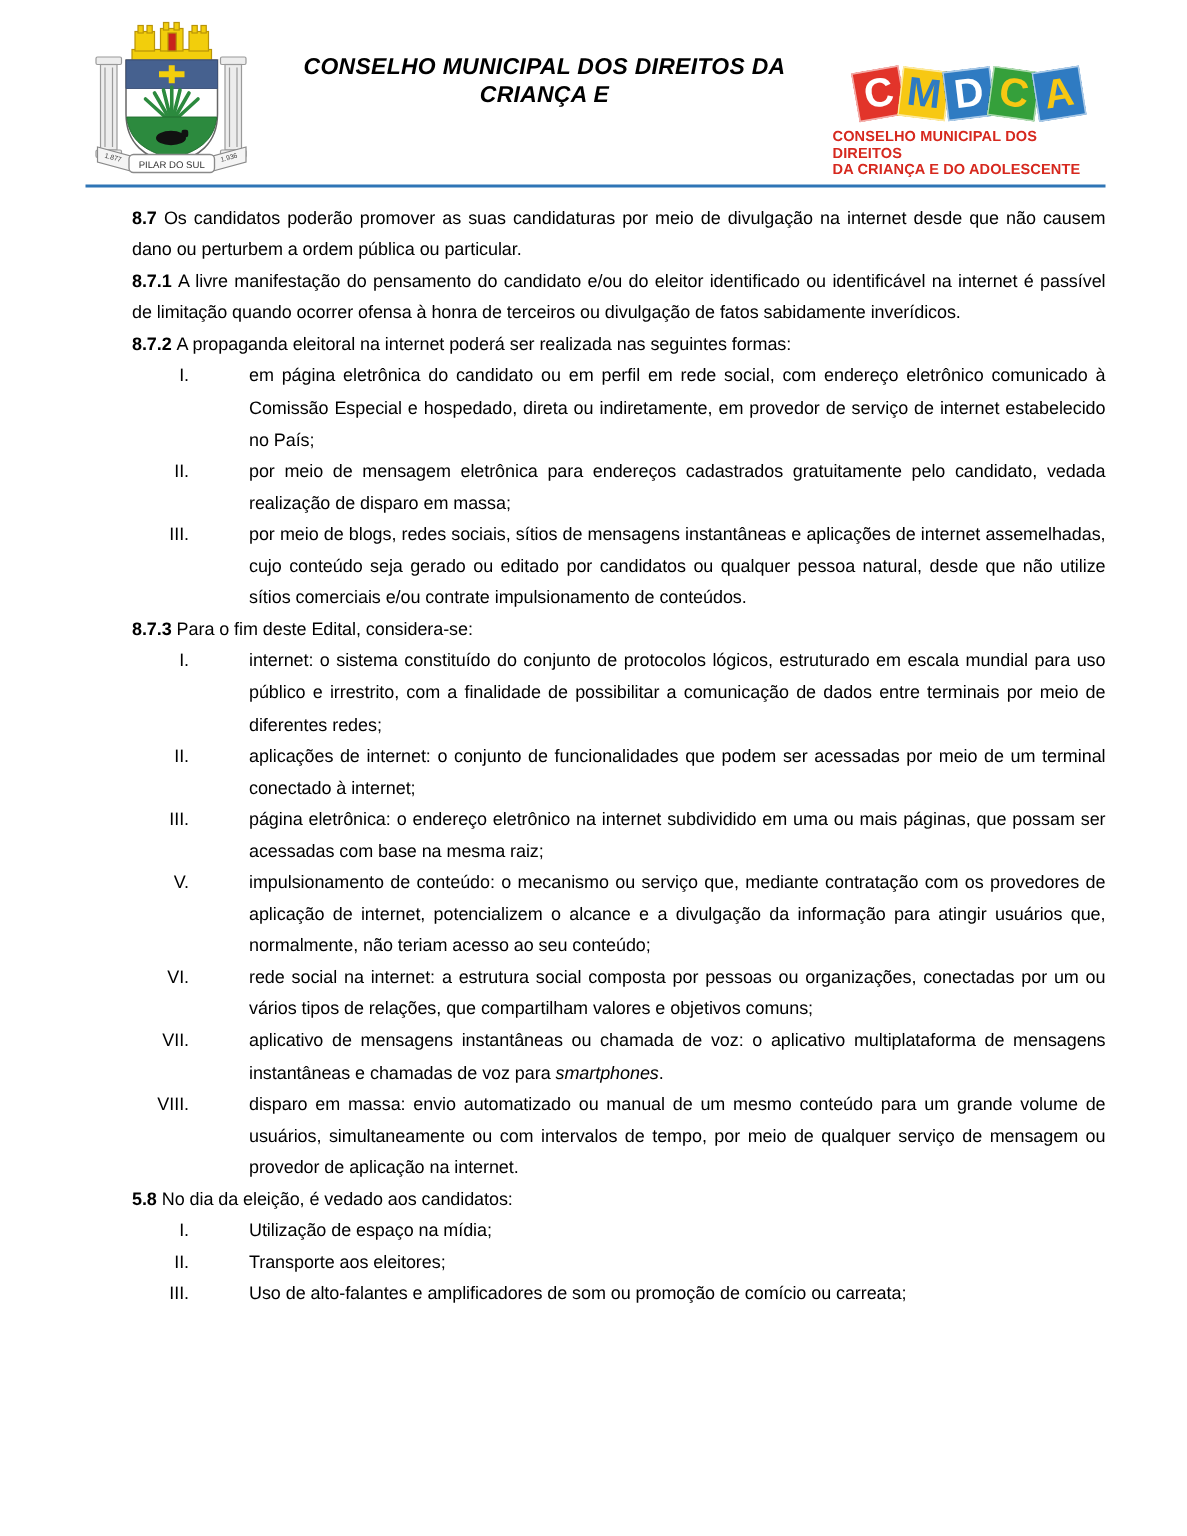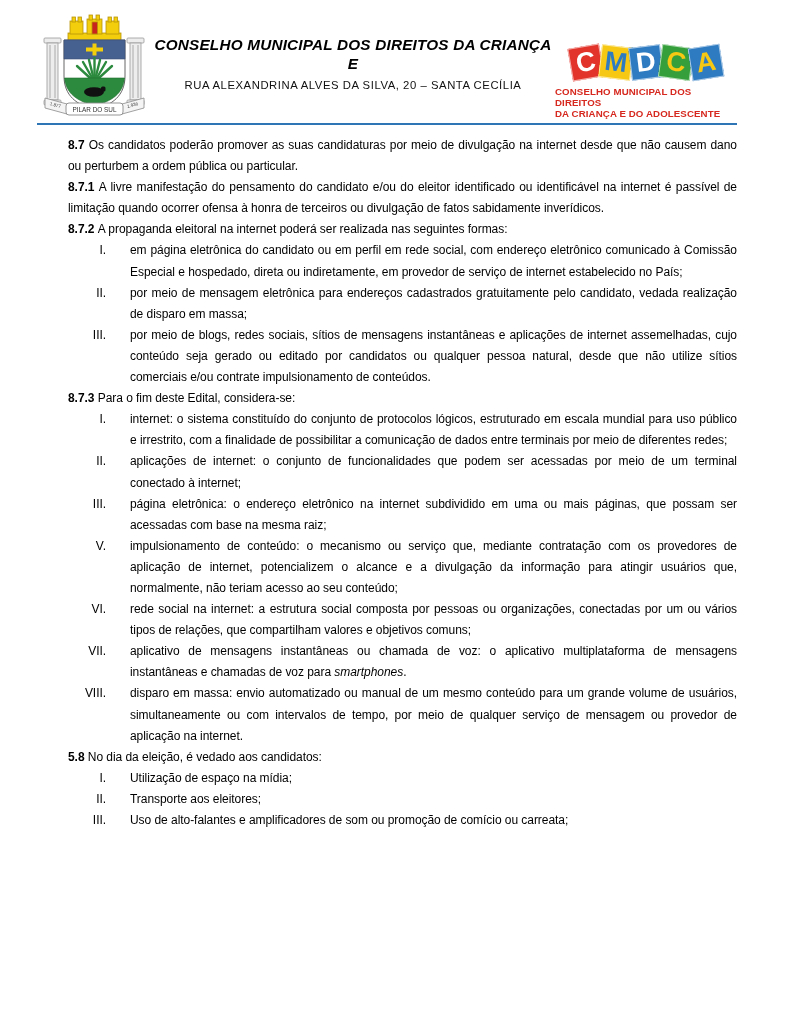--- a/index.html
+++ b/index.html
@@ -3,21 +3,21 @@
 <meta charset="utf-8">
 <style>
   html,body{margin:0;padding:0;background:#fff;}
   body{
     width:791px;height:1024px;overflow:hidden;
     font-family:"Liberation Sans",sans-serif;color:#000;
     -webkit-font-smoothing:antialiased;
   }
   .page{
     position:relative;width:791px;height:872px;box-sizing:border-box;
-    padding:14px 54px 0 37px;background:#fff;
+    padding:14px 54px 0 57px;background:#fff;
   }
   
   .letterhead{display:flex;align-items:flex-start;height:106px;}
   .crest{flex:none;width:114px;height:104px;}
   .head-center{flex:1;text-align:center;padding-top:21px;}
   .org-title{
     font-weight:bold;font-style:italic;font-size:15.3px;line-height:19px;
     letter-spacing:.2px;
   }
   .address{font-size:11.3px;line-height:13.5px;letter-spacing:.55px;margin-top:6px;color:#111;}
@@ -38,21 +38,21 @@
   
   .doc{
     margin-top:10px;padding-left:31px;
     font-size:12px;line-height:21.1px;letter-spacing:-.05px;
     text-align:justify;
   }
   .clause{margin:0;}
   .clause b{font-weight:bold;}
   .li{display:flex;}
   .li .marker{flex:none;width:38px;text-align:right;}
-  .li .itext{flex:1;margin-left:24px;text-align:justify;}
+  .li .itext{flex:1;margin-left:40px;text-align:justify;}
   em{}
   
   .crest text{font-family:"Liberation Sans",sans-serif;}
 </style>
 </head>
 <body>
 
 <div class="page">
 
   <header class="letterhead">
@@ -112,21 +112,20 @@
         <path d="M107 84 L85 90 L85 100 L107 94 Z" fill="#f4f4f4" stroke="#8a8a8a" stroke-width="0.8"></path>
         <rect x="29" y="89" width="57" height="12" rx="3" fill="#ffffff" stroke="#8a8a8a" stroke-width="0.9"></rect>
         <text x="57.5" y="97.8" font-size="6.4" text-anchor="middle" fill="#333">PILAR DO SUL</text>
         <text x="18" y="92.5" font-size="4.6" text-anchor="middle" fill="#444" transform="rotate(15 18 92.5)">1.877</text>
         <text x="96" y="92.5" font-size="4.6" text-anchor="middle" fill="#444" transform="rotate(-15 96 92.5)">1.936</text>
       </g>
     </svg>
 
     <div class="head-center">
       <div class="org-title">CONSELHO MUNICIPAL DOS DIREITOS DA CRIANÇA E</div>
-      <div class="address">RUA ALEXANDRINA ALVES DA SILVA, 20 – SANTA CECÍLIA</div>
     </div>
 
     <div class="cmdca">
       <div class="tiles" id="cmdca-tiles">
           <div class="tile" style="background: rgb(226, 52, 42); color: rgb(255, 255, 255); transform: rotate(-10deg);">C</div>
           <div class="tile" style="background: rgb(247, 200, 19); color: rgb(47, 123, 194); transform: rotate(7deg);">M</div>
           <div class="tile" style="background: rgb(47, 123, 194); color: rgb(255, 255, 255); transform: rotate(-7deg);">D</div>
           <div class="tile" style="background: rgb(53, 160, 59); color: rgb(247, 200, 19); transform: rotate(8deg);">C</div>
           <div class="tile" style="background: rgb(47, 123, 194); color: rgb(247, 200, 19); transform: rotate(-9deg);">A</div>
         </div>

